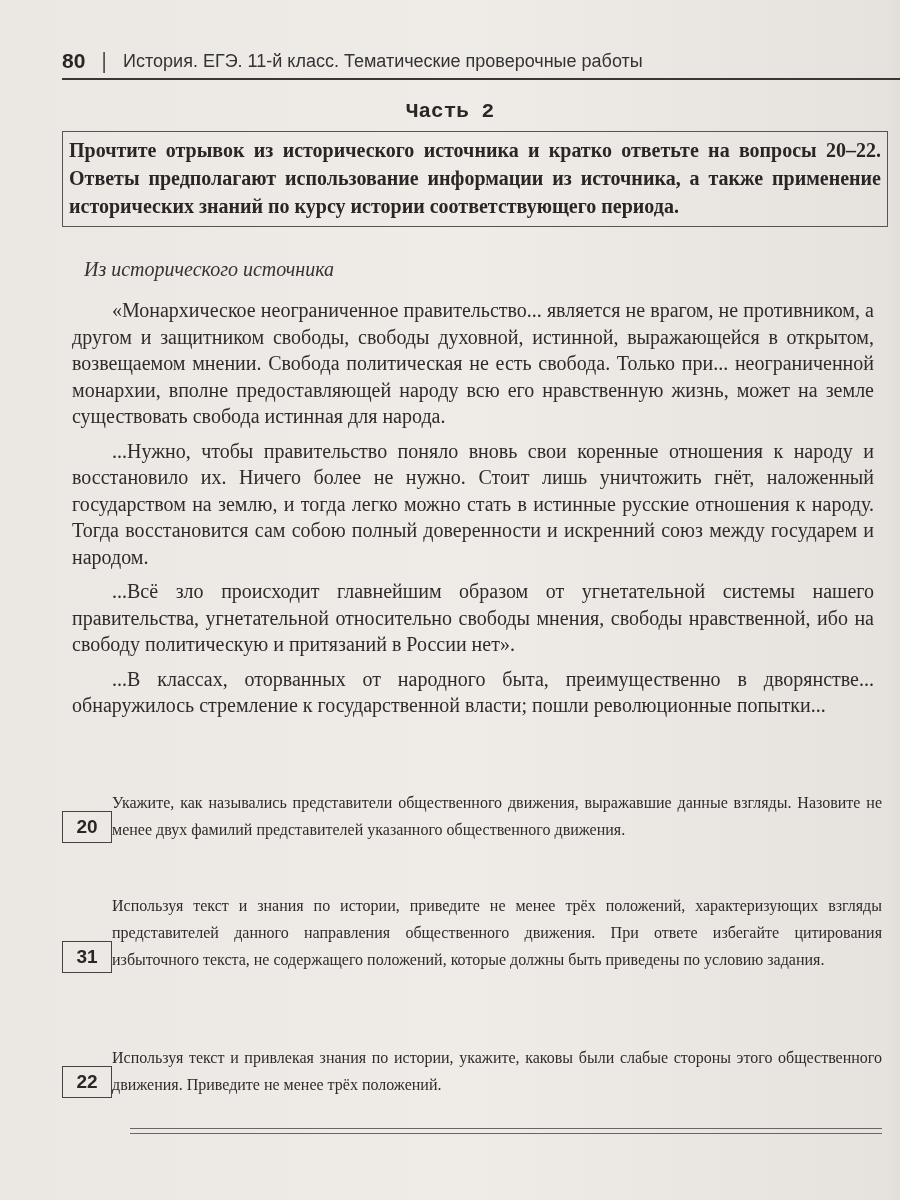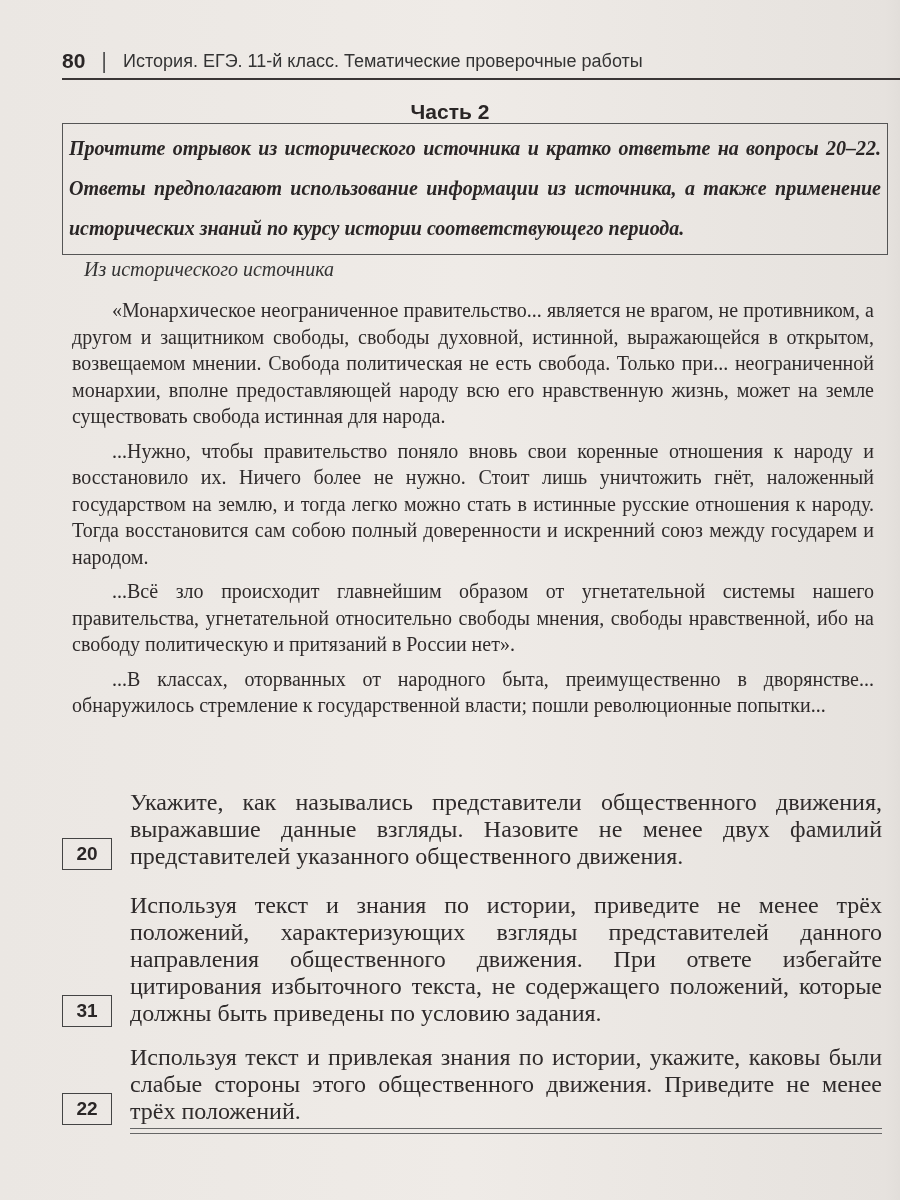--- a/index.html
+++ b/index.html
@@ -19,28 +19,28 @@
       position: absolute; left: 62px; top: 44px; width: 838px; height: 34px;
       border-bottom: 2px solid #3a3636;
       display: flex; align-items: center;
       font-family: "Liberation Sans", "DejaVu Sans", sans-serif;
     }
     .header .pagenum { font-weight: bold; font-size: 21px; color: #2a2626; }
     .header .sep { margin: 0 16px; font-size: 22px; color: #555; }
     .header .title { font-size: 18px; color: #333; }
     .part-title {
       position: absolute; top: 100px; left: 0; width: 900px; text-align: center;
-      font-family: Liberation Sans, sans-serif;
+      font-family: Liberation Mono, monospace;
       font-weight: bold; font-size: 21px; color: #2a2626;
     }
     .instruction-box {
-      position: absolute; left: 62px; top: 123px; width: 812px;
+      position: absolute; left: 62px; top: 131px; width: 812px;
       border: 1.5px solid #555;
       padding: 4px 6px 6px 6px;
-      font-style: italic; font-weight: bold; font-size: 20px; line-height: 40px;
+      font-weight: bold; font-size: 20px; line-height: 28px;
       text-align: justify; color: #2a2626;
     }
     .source-label {
       position: absolute; left: 64px; top: 258px;
       font-style: italic; font-size: 20px; color: #333; margin-left: 20px;
     }
     .source-text {
       position: absolute; left: 64px; top: 289px; width: 818px;
       font-size: 20px; line-height: 26.5px; text-align: justify; color: #2f2b2b;
     }
@@ -50,21 +50,21 @@
       display: flex; align-items: flex-end;
     }
     .task .num {
       width: 48px; height: 30px; border: 1.5px solid #444;
       font-family: "Liberation Sans", "DejaVu Sans", sans-serif;
       font-weight: bold; font-size: 19px; color: #2a2626;
       display: flex; align-items: center; justify-content: center;
       flex-shrink: 0; margin-top: 0px;
     }
     .task .text {
-      margin-left: 18px; font-size: 24px; line-height: 27px;
+      font-size: 16px; line-height: 27px;
       text-align: justify; color: #2f2b2b; flex: 1;
     }
     .end-rule {
       position: absolute; left: 130px; top: 1128px; width: 752px; height: 4px;
       border-top: 1.5px solid #666; border-bottom: 1.5px solid #666;
     }
   </style>
 </head>
 <body>
 

